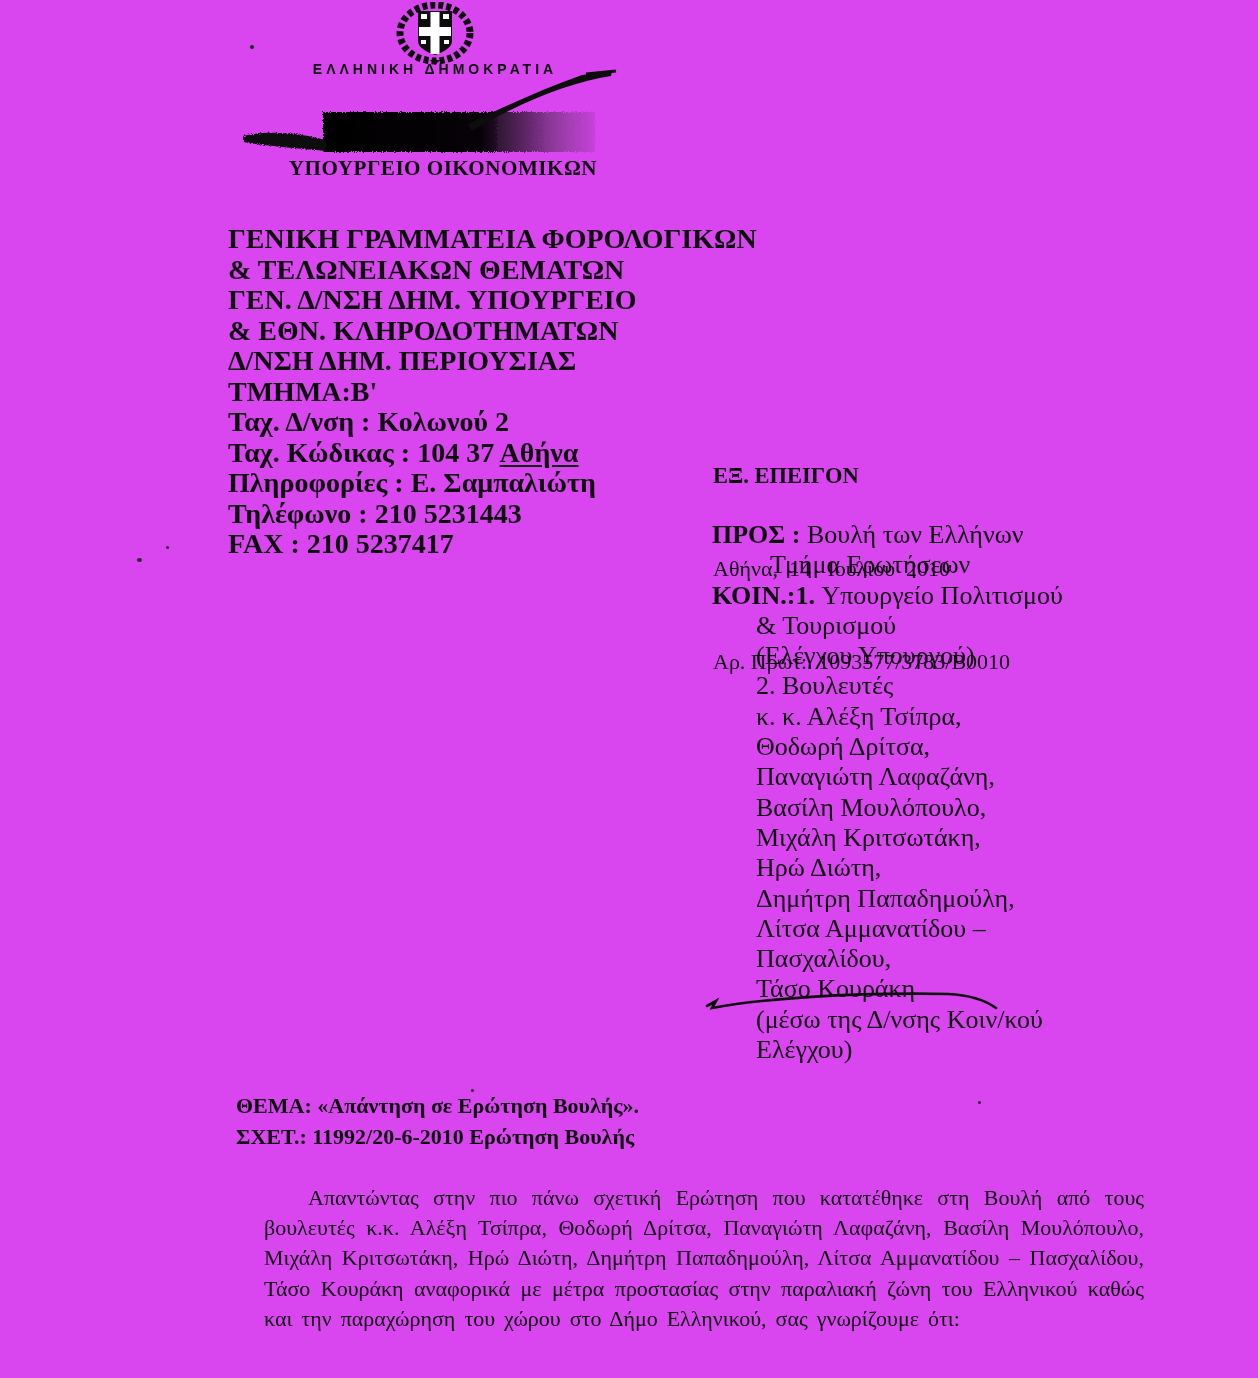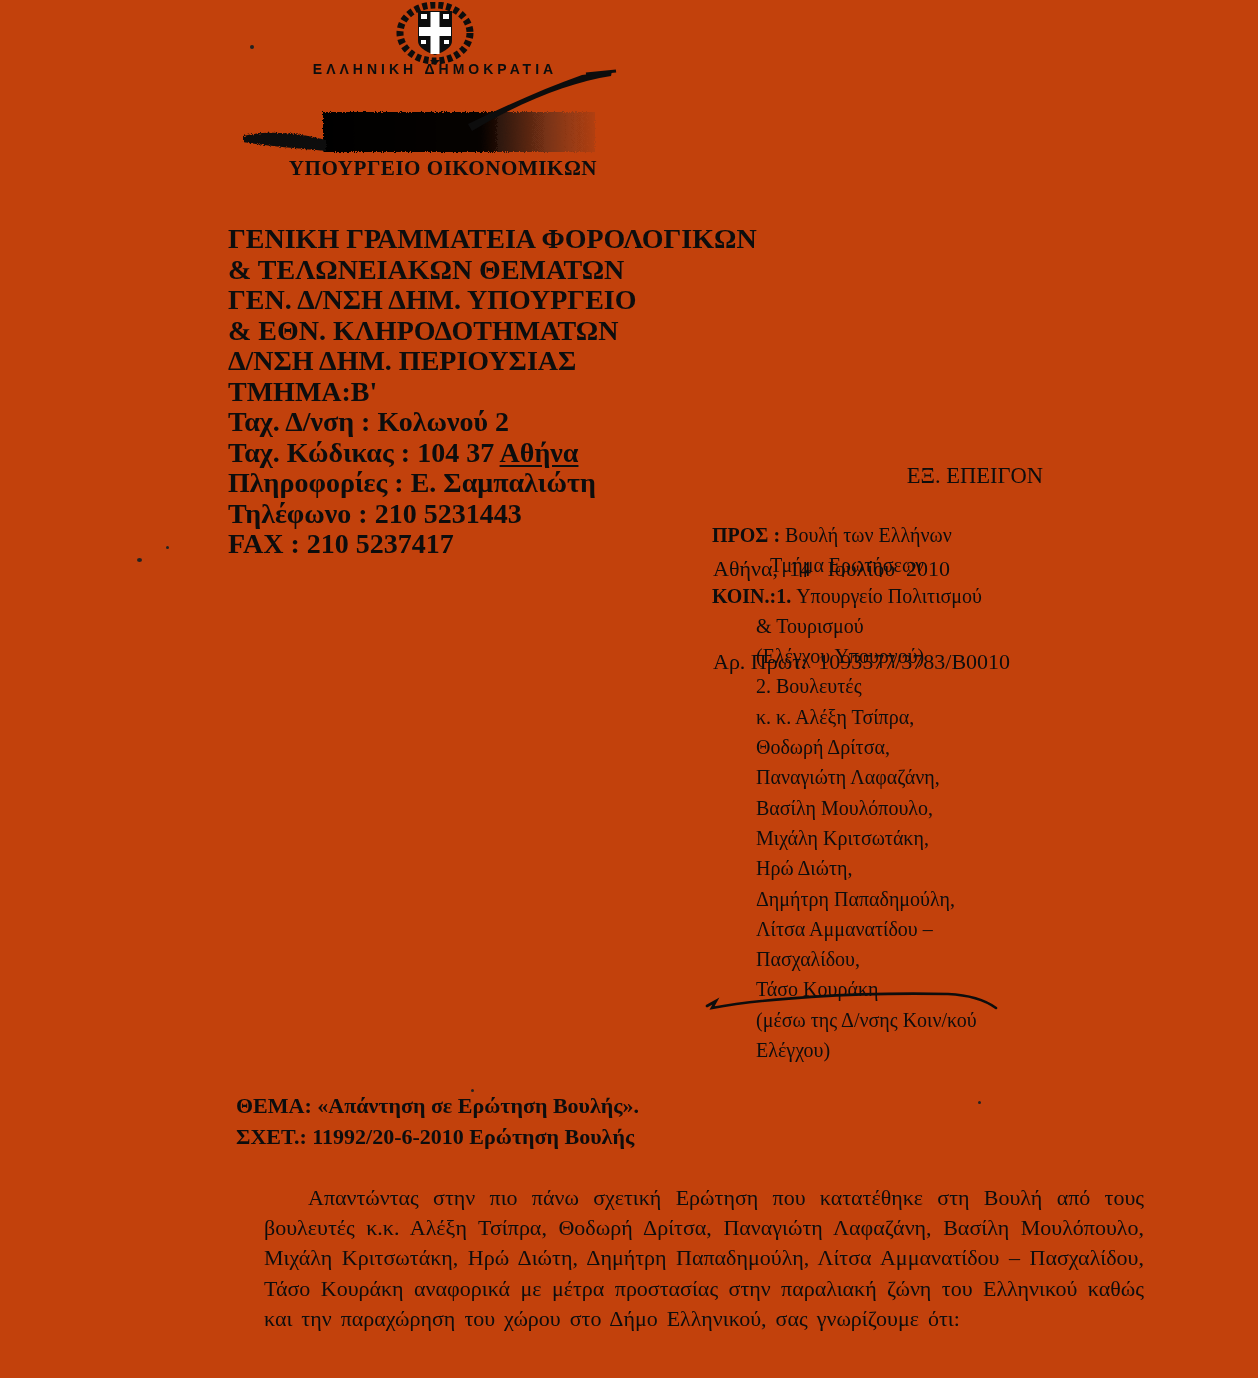--- a/index.html
+++ b/index.html
@@ -1,19 +1,19 @@
 <!DOCTYPE html>
 <html><head>
 <meta charset="utf-8">
 <style>
   html,body { margin:0; padding:0; background:#ffffff; }
   #page {
     position:relative;
     width:1258px; height:1378px;
-    background:#c2410c;
+    background:#d946ef;
     color:#0d0d0d;
     font-family:"Liberation Serif","DejaVu Serif",serif;
     overflow:hidden;
   }
   .abs { position:absolute; }
 
   
   #republic-line {
     left:295px; top:61px; width:280px;
     text-align:center;
@@ -37,26 +37,26 @@
   }
   #sender-block .contact { font-weight:700; }
   .u-city { text-decoration:underline; text-underline-offset:3px;text-align:right; }
 
   
   #meta-block {
     left:713px; top:398px; width:392px;
     font-size:22px; line-height:31px;
     white-space:pre-wrap;
   }
-  #urgency { display:block; text-align:right; font-weight:400; font-size:22.5px; width:330px; }
+  #urgency { display:block; text-align:left; font-weight:700; font-size:22.5px; width:330px; }
 
   
   #recipients-block {
     left:712px; top:520px; width:430px;
-    font-size:20px; line-height:30.3px;
+    font-size:26px; line-height:30.3px;
     white-space:nowrap;
   }
   .rline .lbl { font-weight:700; }
   .i1 { padding-left:44px; }
   .i2 { padding-left:58px; }
 
   
   #subject-block {
     left:236px; top:1090px; width:700px;
     font-size:22px; line-height:31px; font-weight:700;

